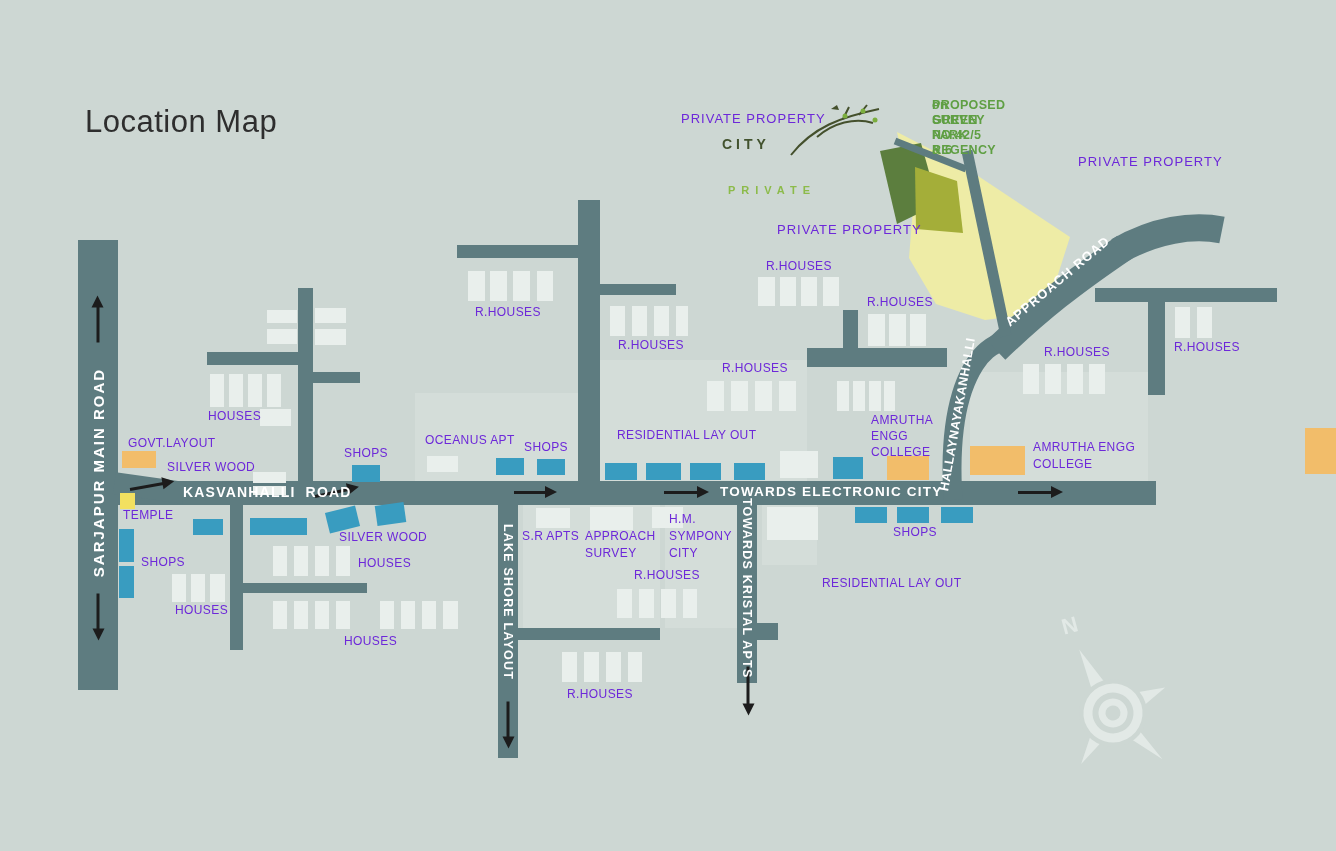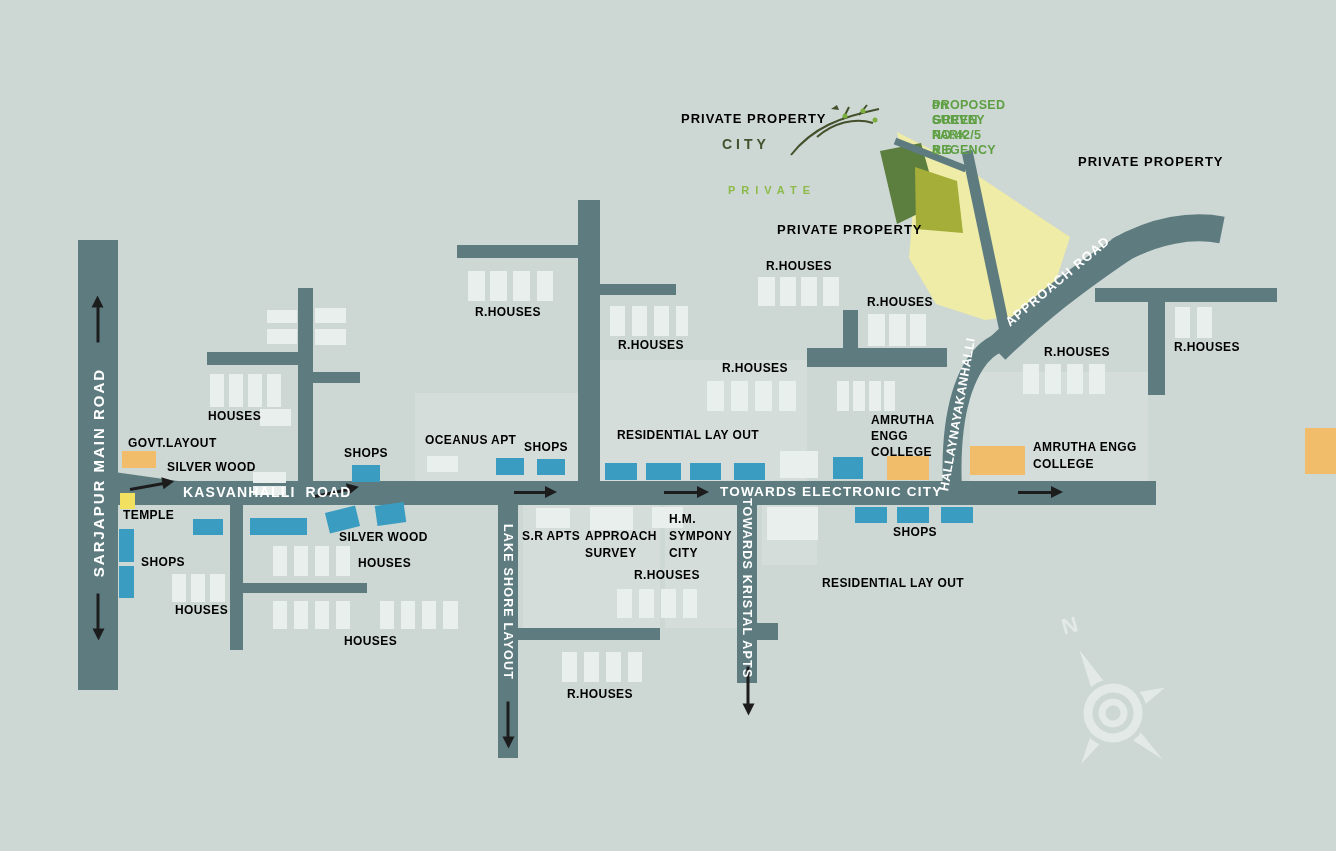--- a/index.html
+++ b/index.html
@@ -5,21 +5,21 @@
   html,body{margin:0;padding:0;background:#e8e8e8;font-family:"Liberation Sans",sans-serif;}
   #stage{position:relative;width:1336px;height:851px;background:#cdd7d3;overflow:hidden;}
   #stage *{position:absolute;box-sizing:border-box;}
   .layer{left:0;top:0;width:1336px;height:851px;pointer-events:none;}
   .panel{background:#d4ddd9;}
   .road{background:#5e7c80;}
   .house{background:#e9efec;}
   .shop{background:#399cc0;}
   .inst{background:#f2bd6a;}
   .temple{background:#f2e060;}
-  .maplabel{color:#000000;font-size:12px;font-weight:700;letter-spacing:.4px;white-space:nowrap;line-height:1.1;}
+  .maplabel{color:#6d28d9;font-size:12px;font-weight:400;letter-spacing:.4px;white-space:nowrap;line-height:1.1;}
   .roadname{color:#ffffff;font-weight:700;font-size:13px;letter-spacing:1.2px;white-space:nowrap;}
   .arrow{height:3px;background:#1c1c1c;transform-origin:left center;}
   .arrow:after{content:"";position:absolute;right:-11px;top:-5px;border-left:12px solid #1c1c1c;border-top:6.5px solid transparent;border-bottom:6.5px solid transparent;}
   #title{left:85px;top:104px;font-size:31px;font-weight:500;color:#2e2e2e;letter-spacing:.5px;}
   #watermark{left:524px;top:358px;color:rgba(255,255,255,.55);font-size:56px;font-weight:700;line-height:50px;letter-spacing:1px;}
   .wm-sq{position:relative;display:inline-block;width:27px;height:27px;background:rgba(255,255,255,.55);margin-right:13px;}
   #wm-l2{position:relative;display:block;margin-left:64px;}
   #logo-astro{left:722px;top:136px;font-size:14px;font-weight:700;color:#42522e;letter-spacing:4px;}
   #logo-main{left:701px;top:149px;font-size:28px;font-weight:700;color:#7bae3d;letter-spacing:.5px;}
   #logo-regency{left:728px;top:184px;font-size:11px;font-weight:700;color:#8cbb4a;letter-spacing:6px;}
@@ -238,20 +238,21 @@
       <div class="maplabel" style="left: 669px; top: 547px;">CITY</div>
       <div class="maplabel" style="left: 617px; top: 429px;">RESIDENTIAL LAY OUT</div>
       <div class="maplabel" style="left: 822px; top: 577px;">RESIDENTIAL LAY OUT</div>
       <div class="maplabel" style="left: 871px; top: 414px;">AMRUTHA</div>
       <div class="maplabel" style="left: 871px; top: 430px;">ENGG</div>
       <div class="maplabel" style="left: 871px; top: 446px;">COLLEGE</div>
       <div class="maplabel" style="left: 1033px; top: 441px;">AMRUTHA ENGG</div>
       <div class="maplabel" style="left: 1033px; top: 458px;">COLLEGE</div>
     </div>
 
+  <div id="title">Location Map</div>
 
   <div id="logo-astro">CITY</div>
   <div id="logo-regency">PRIVATE</div>
 
   <div id="proposed">
     <div>PROPOSED GREEN PARK REGENCY</div>
     <div>on SURVEY NO:42/5 &amp; 6</div>
   </div>
 
   <div class="roadname rn-sarjapur">SARJAPUR MAIN ROAD</div>

